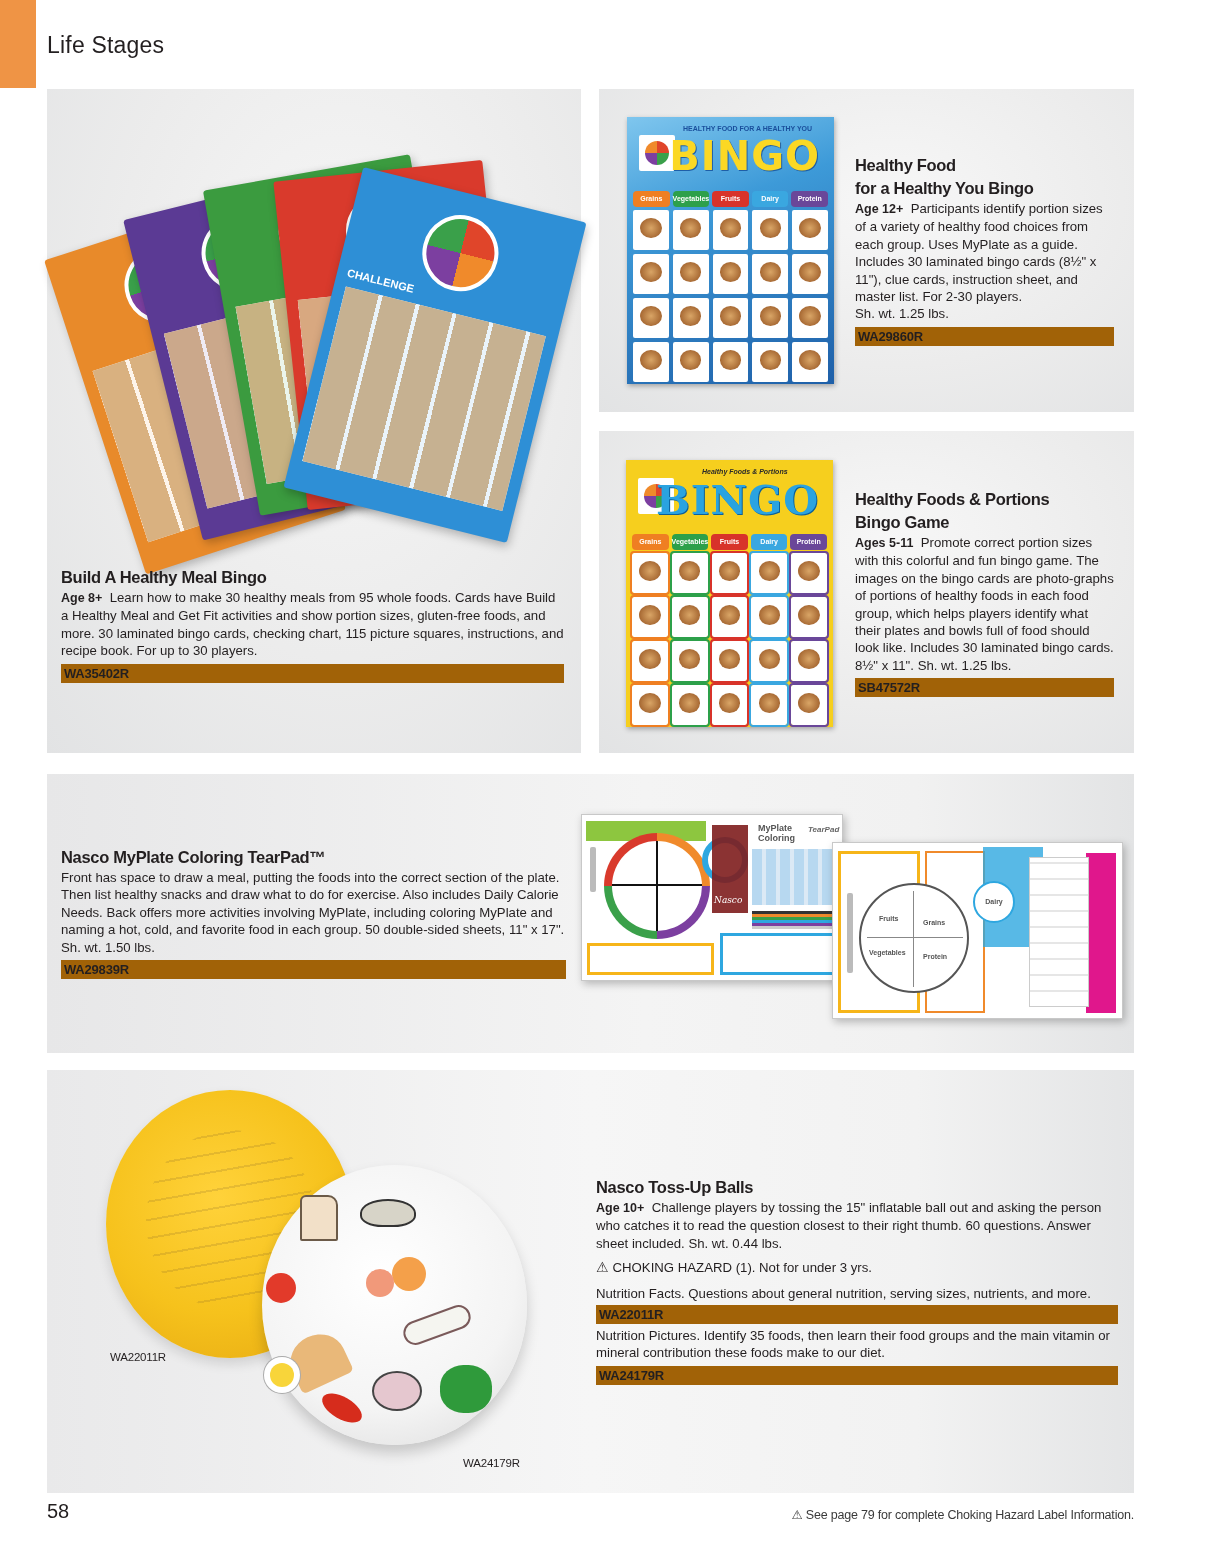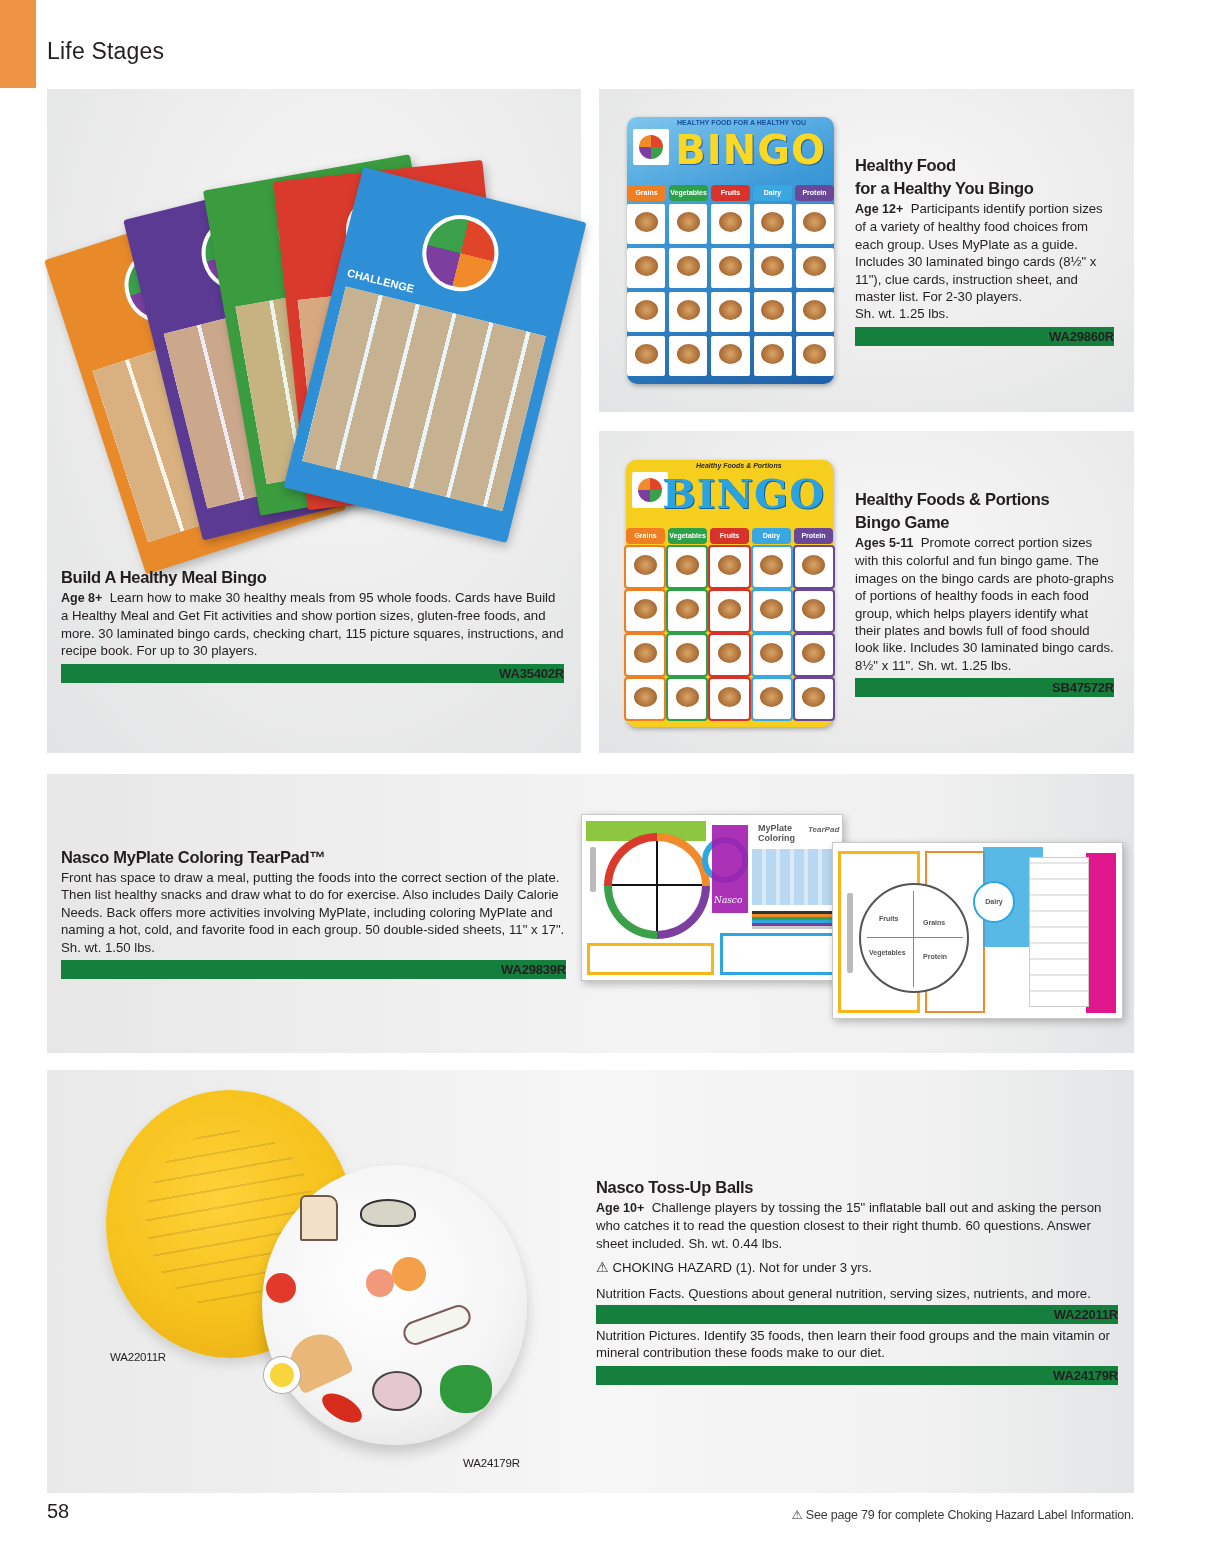--- a/index.html
+++ b/index.html
@@ -1,32 +1,32 @@
 <!DOCTYPE html>
 <html><head>
 <meta charset="utf-8">
 <style>
   * { box-sizing: border-box; margin: 0; padding: 0; }
   html, body { width: 1206px; height: 1557px; background: #ffffff; overflow: hidden; }
   body { position: relative; font-family: "Liberation Sans", "DejaVu Sans", sans-serif; color: #231f20; }
 
   .tab-marker { position: absolute; left: 0; top: 0; width: 36px; height: 88px; background: #ef9445; }
-  .section-title { position: absolute; left: 47px; top: 38px; font-size: 23px; font-weight: 400; letter-spacing: 0.2px; color: #231f20; }
+  .section-title { position: absolute; left: 47px; top: 32px; font-size: 23px; font-weight: 400; letter-spacing: 0.2px; color: #231f20; }
 
   .panel { position: absolute; background: radial-gradient(ellipse at 55% 35%, #f7f7f7 0%, #ececec 55%, #e2e3e4 100%); }
   .p1 { left: 47px; top: 89px; width: 534px; height: 664px; }
   .p2 { left: 599px; top: 89px; width: 535px; height: 323px; }
   .p3 { left: 599px; top: 431px; width: 535px; height: 322px; }
   .p4 { left: 47px; top: 774px; width: 1087px; height: 279px; background: linear-gradient(90deg, #e7e7e8 0%, #f4f4f4 55%, #f1f1f1 80%, #e3e4e5 100%); }
   .p5 { left: 47px; top: 1070px; width: 1087px; height: 423px; background: linear-gradient(90deg, #e9e9ea 0%, #f6f6f6 50%, #f2f2f2 80%, #e4e5e6 100%); }
 
   .text-block { position: absolute; font-size: 13.2px; line-height: 17.4px; color: #231f20; }
   .prod-title { font-size: 16.5px; font-weight: 700; line-height: 23px; letter-spacing: -0.3px; color: #231f20; font-family: "Liberation Sans", sans-serif; }
   .age { font-weight: 700; font-size: 12.5px; }
-  .sku { display: block; background: #15803d; font-weight: 700; font-size: 13px; height: 19px; line-height: 19px; padding-left: 3px; margin-top: 4px; letter-spacing: -0.2px; text-align: right; }
+  .sku { display: block; background: #a16207; font-weight: 700; font-size: 13px; height: 19px; line-height: 19px; padding-left: 3px; margin-top: 4px; letter-spacing: -0.2px; }
   .sub-title { font-weight: 400; }
   .hazard { margin-top: 7px; margin-bottom: 8px; font-size: 13.2px; }
   .hazard-icon { display: inline-block; font-size: 14px; margin-right: 4px; }
 
   .tb1 { left: 61px; top: 566px; width: 503px; }
   .tb2 { left: 855px; top: 154px; width: 259px; }
   .tb3 { left: 855px; top: 488px; width: 259px; }
   .tb4 { left: 61px; top: 846px; width: 505px; }
   .tb5 { left: 596px; top: 1176px; width: 522px; }
 
@@ -36,21 +36,21 @@
   
   .img { position: absolute; }
   .fan-card { position: absolute; width: 210px; height: 330px; border-radius: 3px; box-shadow: 2px 4px 10px rgba(0,0,0,0.25); overflow: hidden; }
   .fan-card .plate { position: absolute; top: 22px; left: 50%; margin-left: -38px; width: 76px; height: 76px; border-radius: 50%;
       background: conic-gradient(#e0452a 0 25%, #f08a2b 25% 50%, #7c3fa0 50% 75%, #3aa04a 75% 100%); border: 4px solid #fff; }
   .fan-card .grid { position: absolute; left: 12px; right: 12px; top: 120px; bottom: 30px;
       background-image: linear-gradient(#ffffff 0 0), repeating-linear-gradient(90deg, transparent 0 36px, rgba(255,255,255,0.9) 36px 39px), repeating-linear-gradient(0deg, transparent 0 36px, rgba(255,255,255,0.9) 36px 39px);
       background: repeating-linear-gradient(90deg, #d8b58a 0 34px, #ffffff 34px 38px), #fff; opacity: 0.9; }
   .fan-card .label { position: absolute; left: 10px; top: 100px; font-size: 11px; font-weight: 700; color: #fff; }
 
-  .bingo-card { position: absolute; box-shadow: 1px 2px 5px rgba(0,0,0,0.3); border-radius: 10px; }
+  .bingo-card { position: absolute; padding: 6px; box-shadow: 1px 2px 5px rgba(0,0,0,0.3); }
   .bingo-card .header { height: 60px; position: relative; }
   .bingo-card .big { position: absolute; right: 8px; top: 10px; font-size: 40px; font-weight: 900; font-family: "DejaVu Sans", sans-serif; letter-spacing: 1px; }
   .bingo-card .mini-plate { position: absolute; left: 6px; top: 12px; width: 36px; height: 36px; background: #fff; border-radius: 2px; }
   .bingo-card .mini-plate::after { content: ""; position: absolute; left: 6px; top: 6px; width: 24px; height: 24px; border-radius: 50%; background: conic-gradient(#e0452a 0 25%, #3aa04a 25% 50%, #7c3fa0 50% 75%, #f08a2b 75% 100%); }
   .bingo-card .sub { position: absolute; left: 50px; top: 0; font-size: 7px; font-weight: 700; }
   .bingo-grid { display: grid; grid-template-columns: repeat(5, 1fr); gap: 3px; margin-top: 8px; }
   .bingo-cell { height: 40px; background: #ffffff; border-radius: 2px; position: relative; }
   .bingo-cell::after { content: ""; position: absolute; left: 20%; top: 20%; width: 60%; height: 50%; border-radius: 50%; background: radial-gradient(circle, #d9a566 0%, #a86a34 70%); }
   .col-head { height: 16px; border-radius: 4px; font-size: 7px; color: #fff; text-align: center; line-height: 16px; font-weight: 700; }
 
@@ -202,21 +202,21 @@
 </div>
 <div class="tearpad" style="left:581px; top:814px; width:262px; height:167px;">
   <div style="position:absolute; left:4px; top:6px; width:120px; height:20px; background:#8dc63f;"></div>
   <div style="position:absolute; left:8px; top:32px; width:6px; height:45px; background:#bbb; border-radius:2px;"></div>
   <div class="myplate-ring" style="left:22px; top:18px; width:106px; height:106px; background:conic-gradient(#f08a2b 0 25%, #7c3fa0 25% 50%, #3aa04a 50% 75%, #d93a2c 75% 100%);">
     <div style="position:absolute; left:8px; top:8px; width:90px; height:90px; border-radius:50%; background:#fff;"></div>
     <div style="position:absolute; left:52px; top:8px; width:2px; height:90px; background:#111;"></div>
     <div style="position:absolute; left:8px; top:51px; width:90px; height:2px; background:#111;"></div>
   </div>
   <div class="myplate-ring" style="left:120px; top:22px; width:46px; height:46px; border:6px solid #2ea7e0; background:#fff;"></div>
-  <div style="position:absolute; left:130px; top:10px; width:36px; height:88px; background:#a21caf; opacity:0.9; z-index:-0;">
+  <div style="position:absolute; left:130px; top:10px; width:36px; height:88px; background:#7f1d1d; opacity:0.9; z-index:-0;">
     <div style="position:absolute; bottom:8px; left:2px; color:#fff; font-size:9px; font-style:italic; font-family:'DejaVu Serif',serif;">Nasco</div>
   </div>
   <div style="position:absolute; left:176px; top:8px; width:50px; font-size:9px; font-weight:700; color:#555; line-height:10px;">MyPlate Coloring</div>
   <div style="position:absolute; left:226px; top:10px; font-size:8px; font-style:italic; font-weight:700; color:#666;">TearPad</div>
   <div style="position:absolute; left:170px; top:34px; width:88px; height:56px; background:repeating-linear-gradient(90deg,#b7d8f0 0 10px,#dbe9f5 10px 14px);"></div>
   <div style="position:absolute; left:170px; top:96px; width:88px; height:18px; background:linear-gradient(#333 0 3px,#f08a2b 3px 6px,#3aa04a 6px 9px,#2ea7e0 9px 12px,#7c3fa0 12px 15px,#ccc 15px 18px);"></div>
   <div style="position:absolute; left:5px; top:128px; width:127px; height:32px; border:3px solid #f6b519;"></div>
   <div style="position:absolute; left:138px; top:118px; width:120px; height:42px; border:3px solid #2ea7e0;"></div>
 </div>
 <div class="tearpad" style="left:832px; top:842px; width:291px; height:177px;">

